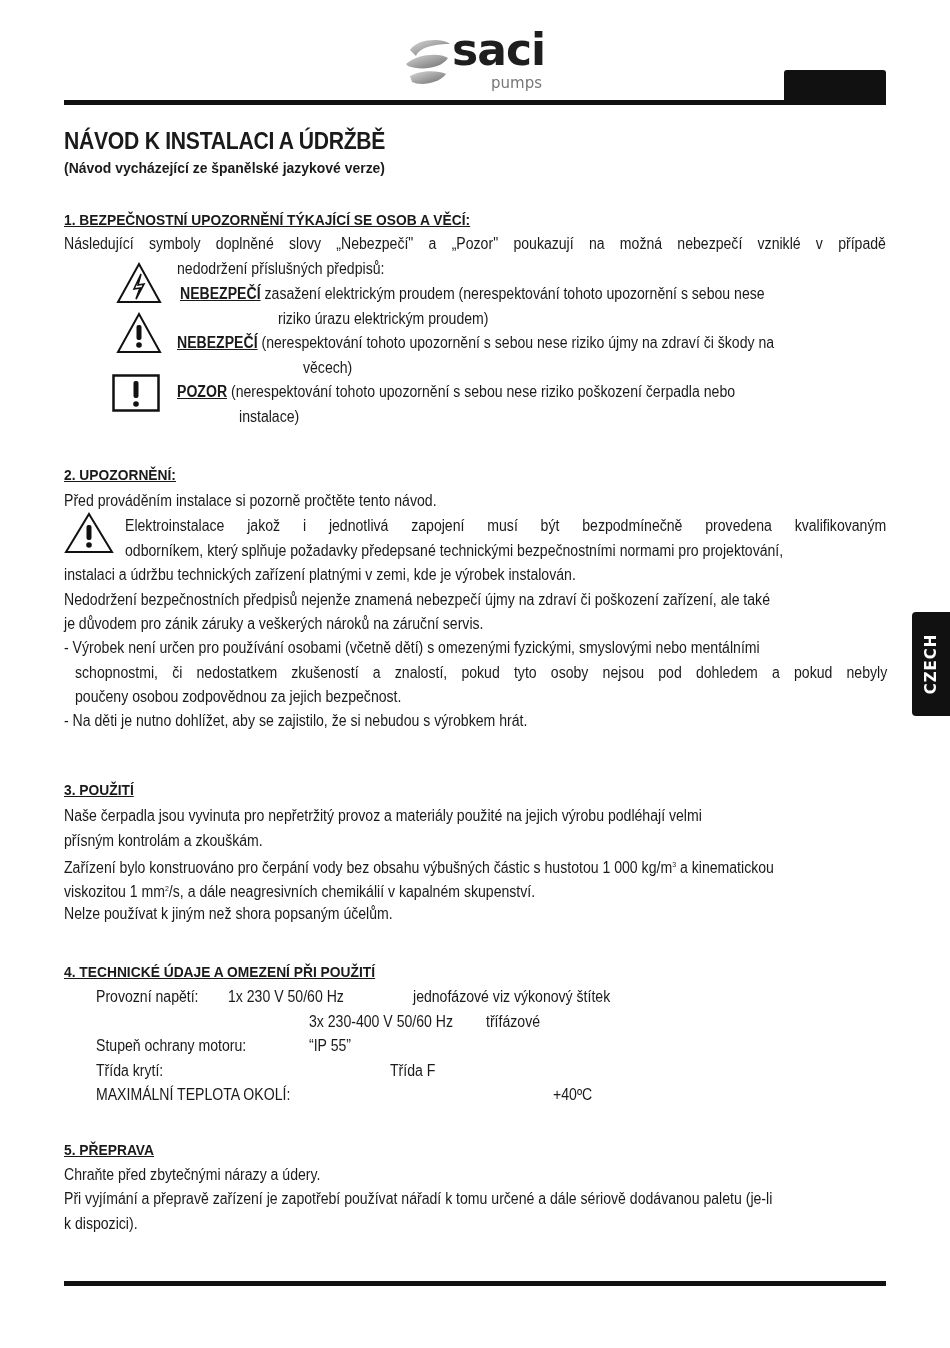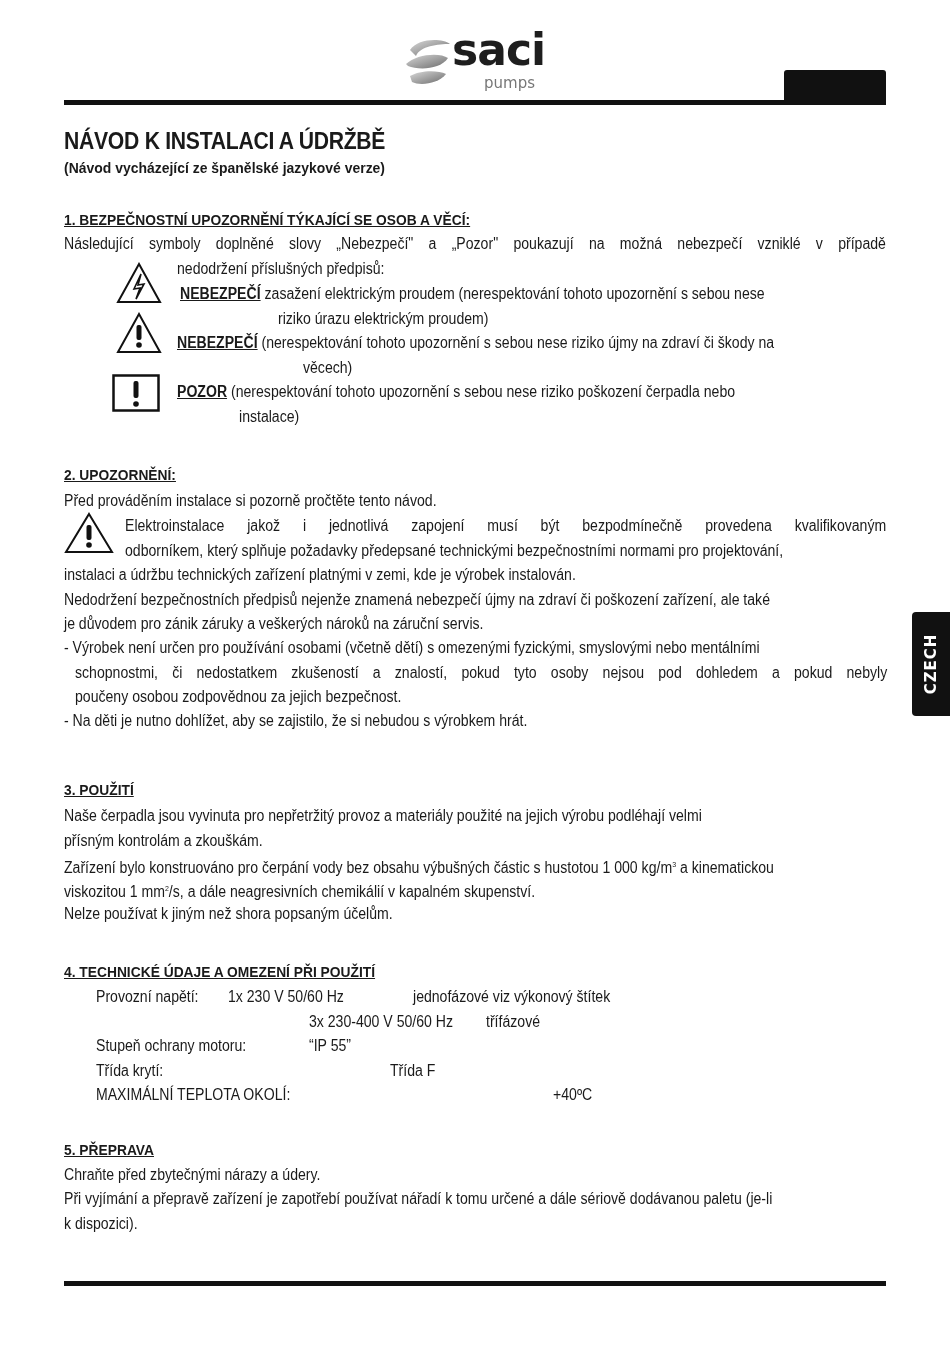--- a/index.html
+++ b/index.html
@@ -1,21 +1,21 @@
 <!DOCTYPE html>
 <html><head>
 <meta charset="utf-8">
 <style>
   html, body { margin:0; padding:0; background:#ffffff; }
   body { width:950px; height:1348px; position:relative; overflow:hidden;
          font-family:"Liberation Sans", sans-serif; color:#1a1a1a; }
   .abs { position:absolute; }
   .logo { left:404px; top:30px; width:150px; height:66px; }
   .logo-word { position:absolute; left:48px; top:-6px; font-family:"DejaVu Sans", sans-serif; font-weight:bold; font-size:44px; letter-spacing:-1px; color:#1e1e1e; }
-  .logo-sub { position:absolute; left:80px; top:44px; font-family:"DejaVu Sans", sans-serif; font-size:15px; color:#777; }
+  .logo-sub { position:absolute; left:87px; top:44px; font-family:"DejaVu Sans", sans-serif; font-size:15px; color:#777; }
   .top-tab { left:784px; top:70px; width:102px; height:34px; background:#111; border-radius:3px 3px 0 0; }
   .top-rule { left:64px; top:100px; width:822px; height:5px; background:#111; }
   .bottom-rule { left:64px; top:1281px; width:822px; height:5px; background:#111; }
   .side-tab { left:912px; top:612px; width:38px; height:104px; background:#111; border-radius:4px 0 0 4px; }
   .side-tab span { position:absolute; left:50%; top:50%; transform:translate(-50%,-50%) rotate(-90deg); color:#fff; font-weight:bold; font-size:15px; letter-spacing:1px; white-space:nowrap; font-family:"DejaVu Sans", sans-serif; }
   .title { left:64px; top:128px; font-size:23px; font-weight:bold; letter-spacing:-0.3px; transform:scaleX(0.92); transform-origin:left; }
   .subtitle { left:64px; top:159px; font-size:15px; font-weight:bold; transform:scaleX(0.93); transform-origin:left; }
   .h { font-size:15px; font-weight:bold; text-decoration:underline; transform:scaleX(0.92); transform-origin:left; white-space:nowrap; }
   .t { font-size:16px; line-height:24.5px; transform:scaleX(0.88); transform-origin:left; white-space:nowrap; }
   .just { text-align:justify; text-align-last:justify; white-space:normal; }

